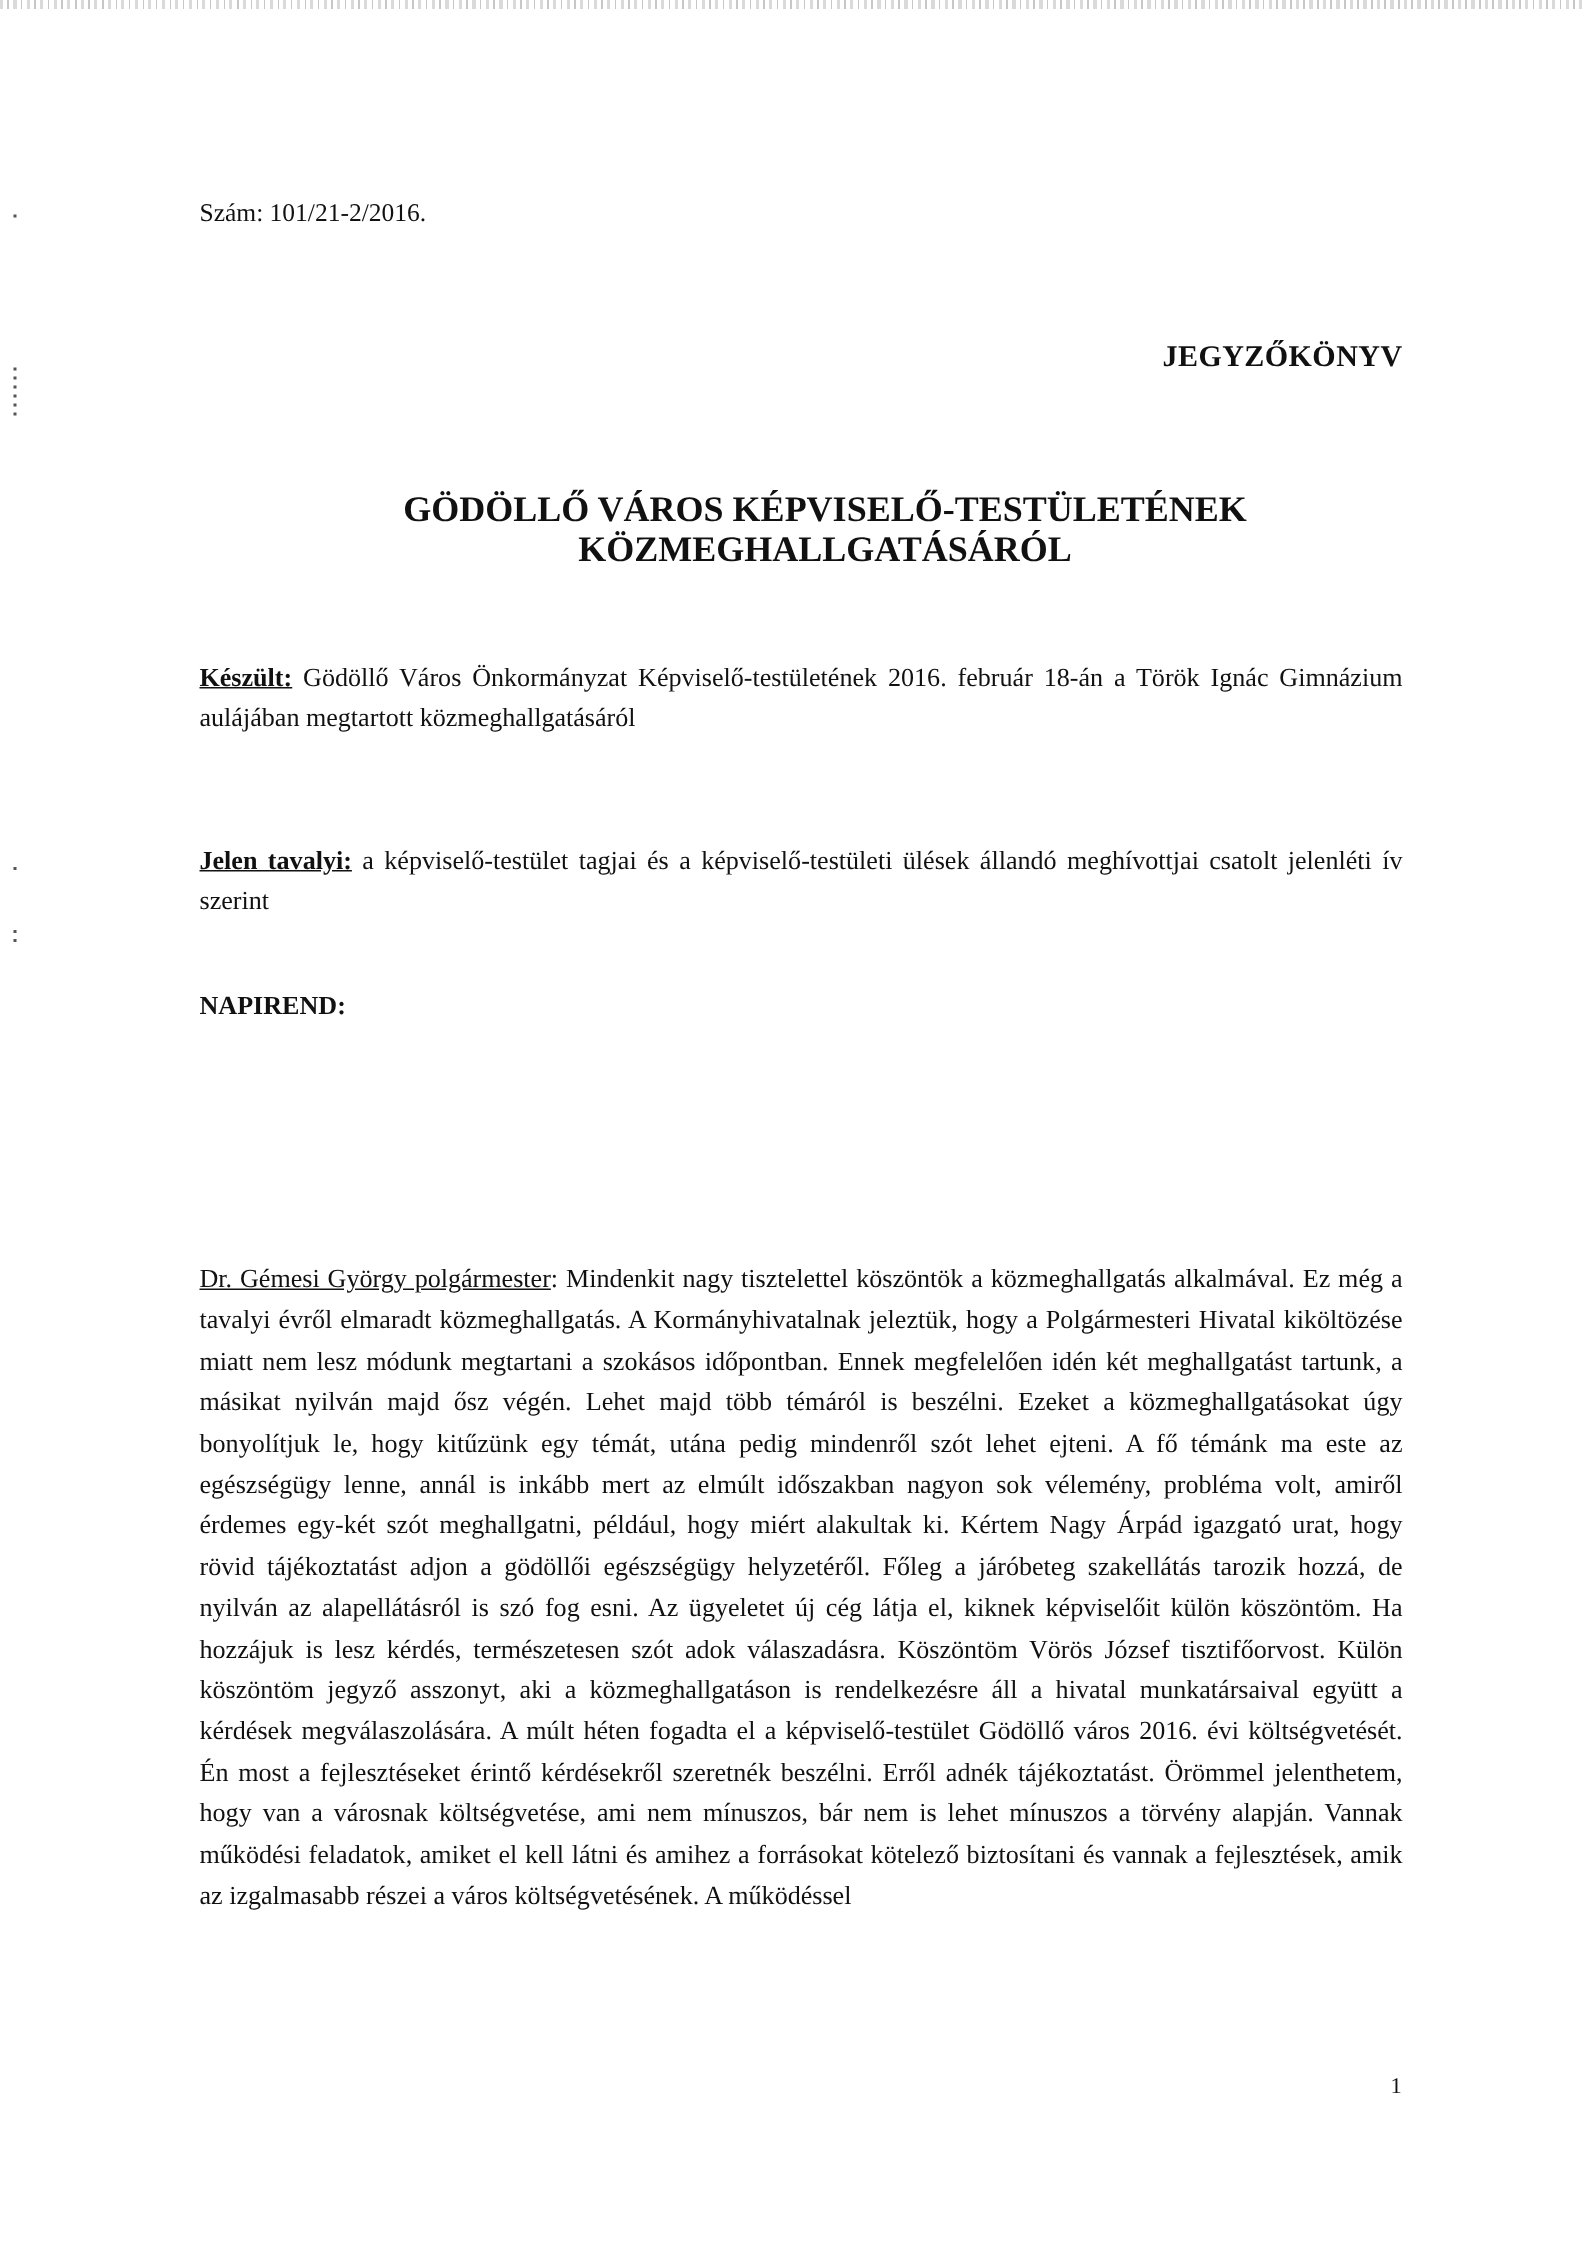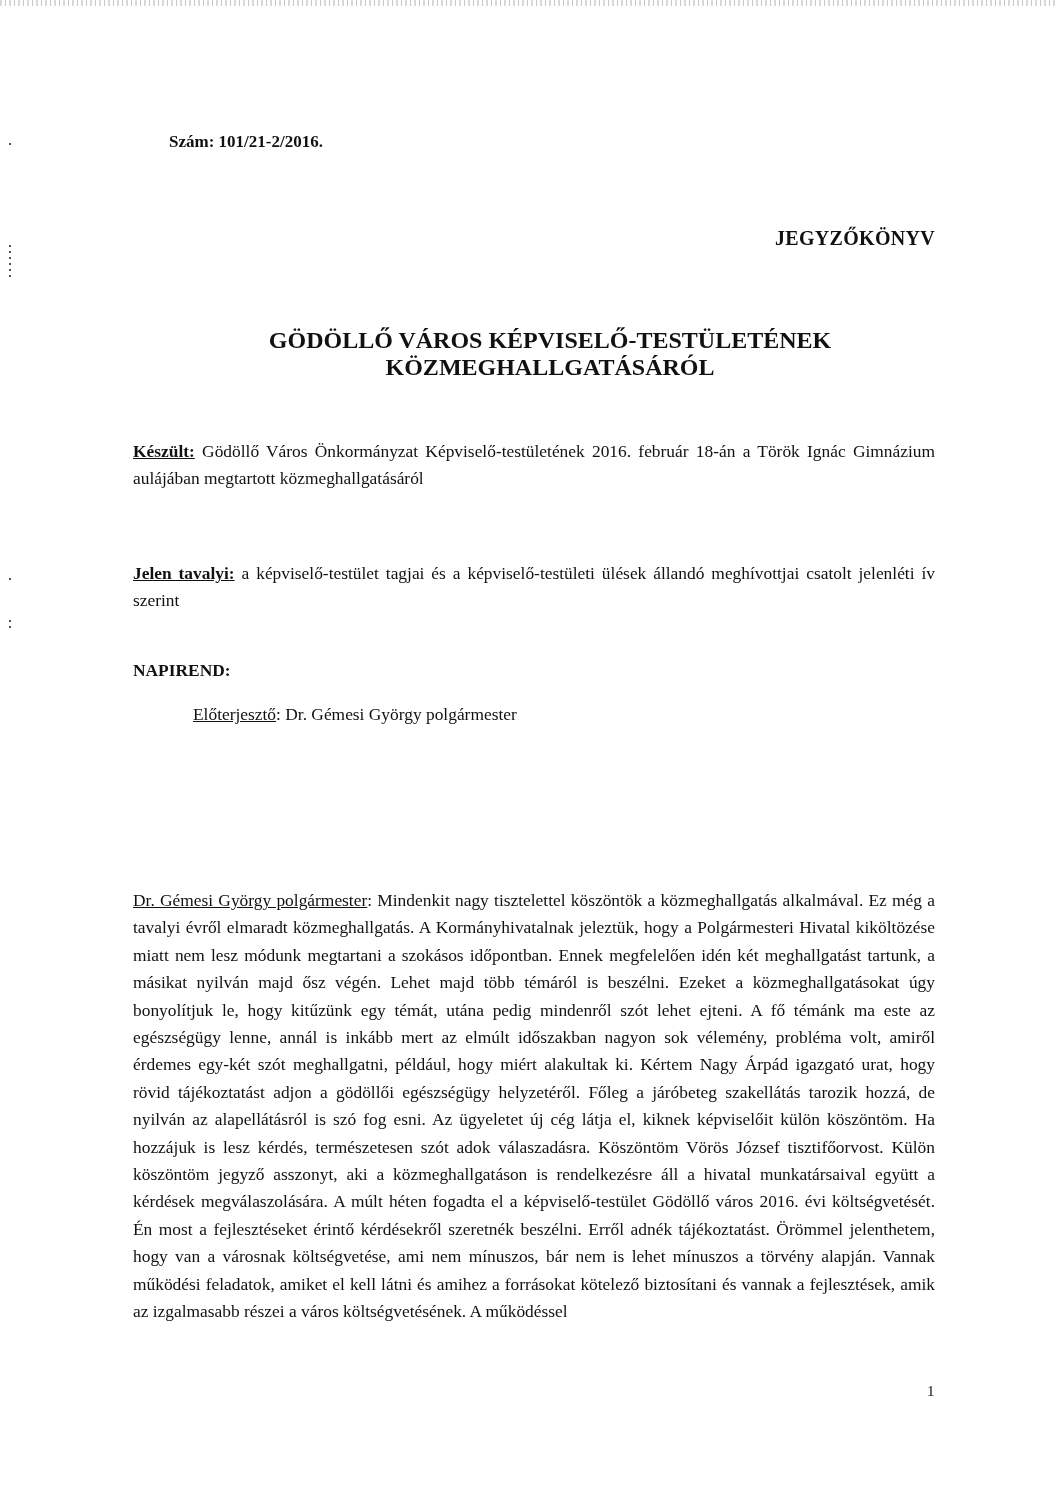--- a/index.html
+++ b/index.html
@@ -9,32 +9,32 @@
       color: #111111;
     }
     .scan-edge {
       position: absolute; left: 0; top: 0; width: 1058px; height: 6px;
       background: repeating-linear-gradient(90deg, #bbb 0 2px, #fff 2px 5px, #999 5px 6px, #fff 6px 9px);
       opacity: 0.55;
     }
     .margin-marks { position: absolute; left: 9px; width: 2px; }
     .margin-marks span { display: block; width: 2px; height: 2px; background: #555; margin-bottom: 4px; }
     .page { position: absolute; left: 133px; top: 0; width: 802px; }
-    .doc-number { position: absolute; top: 132px; left: 0; font-weight: bold; font-size: 17px; margin-left: 36px; }
+    .doc-number { position: absolute; top: 132px; left: 0; font-weight: normal; font-size: 17px; }
     .title { position: absolute; top: 227px; left: 0; width: 802px; text-align: right; font-weight: bold; font-size: 20px; letter-spacing: 0.3px; }
     .subtitle { position: absolute; top: 327px; left: 16px; width: 802px; text-align: center; font-weight: bold; font-size: 24px; }
     .block { position: absolute; left: 0; width: 802px; font-size: 17.4px; line-height: 27px; text-align: justify; margin-top: 23px; }
     .label { font-weight: bold; text-decoration: underline; }
     .ul { text-decoration: underline; }
     .made { top: 415px; }
     .present { top: 537px; }
     .agenda-head { position: absolute; top: 660px; left: 0; font-weight: bold; font-size: 17.4px; }
     .agenda { position: absolute; top: 702px; left: 60px; width: 742px; font-size: 17.4px; line-height: 24px; }
     .agenda-title { font-weight: bold; }
-    .speech { top: 864px; line-height: 27.4px; }
+    .speech { top: 816px; line-height: 27.4px; }
     .pagenum { position: absolute; top: 1383px; left: 927px; font-size: 15px; }
   </style>
 </head>
 <body>
 
 <div class="scan-edge"></div>
 <div class="margin-marks" style="top:143px">
     <span></span>
   </div>
 <div class="margin-marks" style="top:245px">
@@ -61,23 +61,20 @@
   <div class="block made">
     <span class="label">Készült:</span><span> Gödöllő Város Önkormányzat Képviselő-testületének 2016. február 18-án a Török Ignác Gimnázium aulájában megtartott közmeghallgatásáról</span>
   </div>
 
   <div class="block present">
     <span class="label">Jelen tavalyi:</span><span> a képviselő-testület tagjai és a képviselő-testületi ülések állandó meghívottjai csatolt jelenléti ív szerint</span>
   </div>
 
   <div class="agenda-head">NAPIREND:</div>
   <div class="agenda">
-    <div>
-      <span class="ul">Előterjesztő</span><span>: Dr. Gémesi György polgármester</span>
-    </div>
   </div>
 
   <div class="block speech">
     <span class="ul">Dr. Gémesi György polgármester</span><span>: Mindenkit nagy tisztelettel köszöntök a közmeghallgatás alkalmával. Ez még a tavalyi évről elmaradt közmeghallgatás. A Kormányhivatalnak jeleztük, hogy a Polgármesteri Hivatal kiköltözése miatt nem lesz módunk megtartani a szokásos időpontban. Ennek megfelelően idén két meghallgatást tartunk, a másikat nyilván majd ősz végén. Lehet majd több témáról is beszélni. Ezeket a közmeghallgatásokat úgy bonyolítjuk le, hogy kitűzünk egy témát, utána pedig mindenről szót lehet ejteni. A fő témánk ma este az egészségügy lenne, annál is inkább mert az elmúlt időszakban nagyon sok vélemény, probléma volt, amiről érdemes egy-két szót meghallgatni, például, hogy miért alakultak ki. Kértem Nagy Árpád igazgató urat, hogy rövid tájékoztatást adjon a gödöllői egészségügy helyzetéről. Főleg a járóbeteg szakellátás tarozik hozzá, de nyilván az alapellátásról is szó fog esni. Az ügyeletet új cég látja el, kiknek képviselőit külön köszöntöm. Ha hozzájuk is lesz kérdés, természetesen szót adok válaszadásra. Köszöntöm Vörös József tisztifőorvost. Külön köszöntöm jegyző asszonyt, aki a közmeghallgatáson is rendelkezésre áll a hivatal munkatársaival együtt a kérdések megválaszolására. A múlt héten fogadta el a képviselő-testület Gödöllő város 2016. évi költségvetését. Én most a fejlesztéseket érintő kérdésekről szeretnék beszélni. Erről adnék tájékoztatást. Örömmel jelenthetem, hogy van a városnak költségvetése, ami nem mínuszos, bár nem is lehet mínuszos a törvény alapján. Vannak működési feladatok, amiket el kell látni és amihez a forrásokat kötelező biztosítani és vannak a fejlesztések, amik az izgalmasabb részei a város költségvetésének. A működéssel</span>
   </div>
 </div>
 
 <div class="pagenum">1</div>
 
 </body></html>

